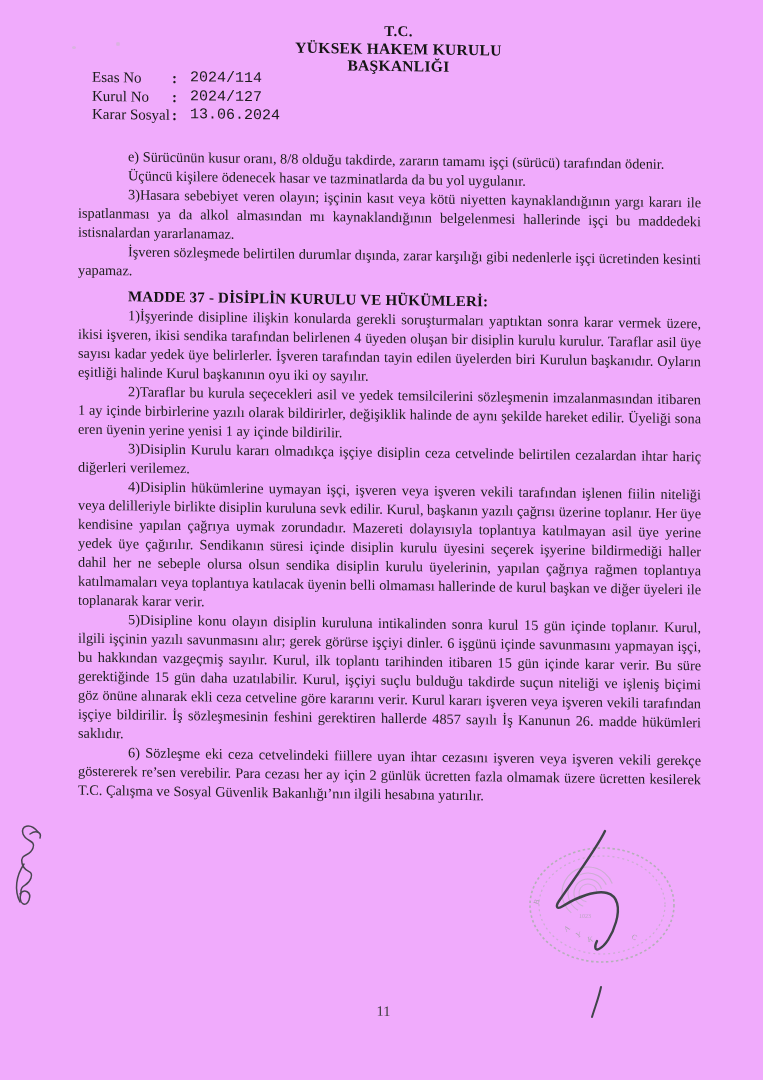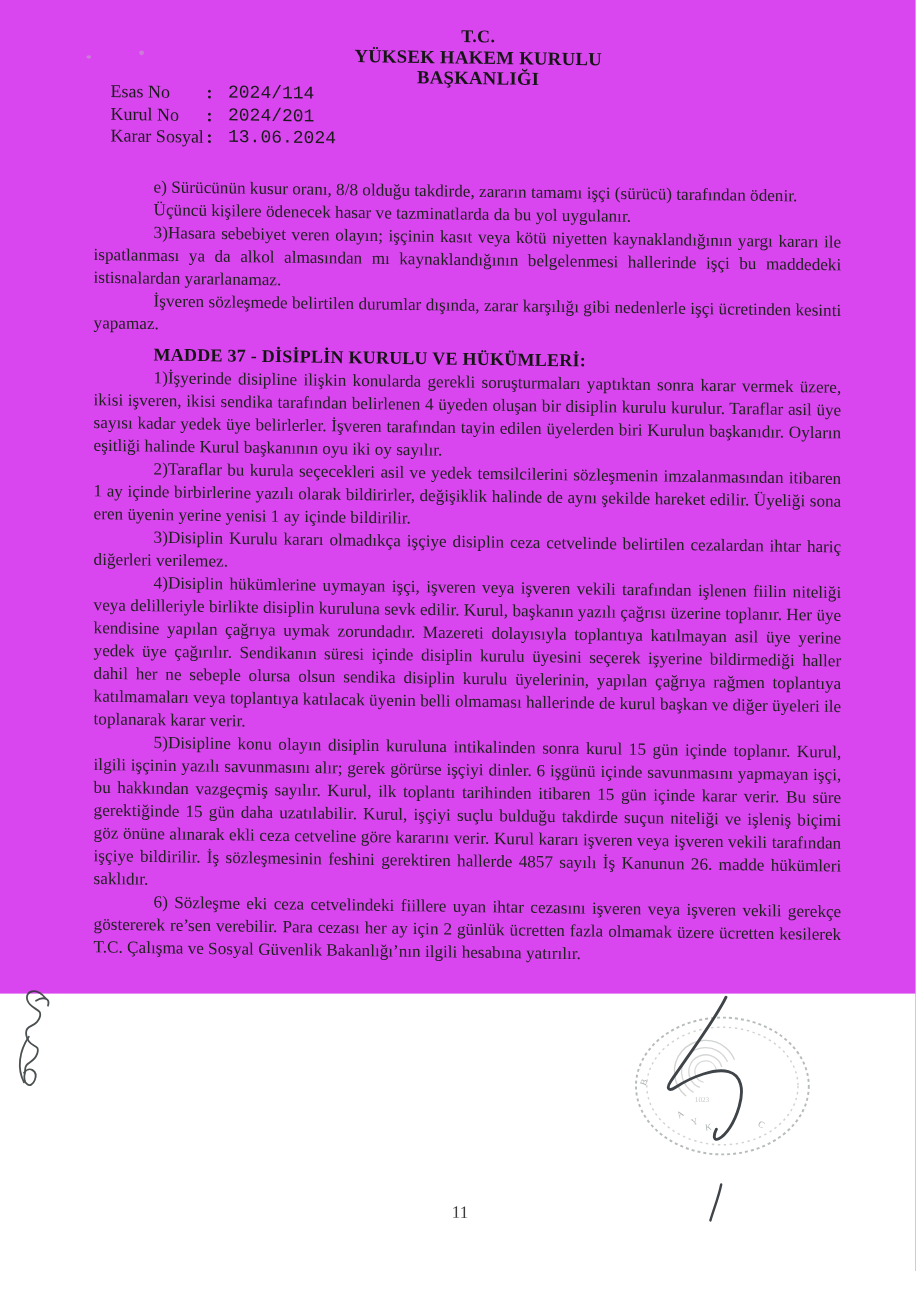--- a/index.html
+++ b/index.html
@@ -1,21 +1,21 @@
 <!DOCTYPE html>
 <html><head>
 <meta charset="utf-8">
 <style>
   html,body{margin:0;padding:0;}
   body{
     width:763px;height:1080px;background:#ffffff;overflow:hidden;
     font-family:"Liberation Serif","DejaVu Serif",serif;
   }
   .page{
-    position:relative;width:763px;height:828px;background:#d946ef;color:#1f1f1f;
+    position:relative;width:763px;height:1080px;background:#f0abfc;color:#1f1f1f;
   }
   
   .skew{
     position:absolute;inset:0;
     transform:skewY(0.8deg);
     transform-origin:390px 0;
   }
   .doc-header{
     position:absolute;top:23px;left:0;width:100%;text-align:center;
     font-weight:bold;line-height:17px;letter-spacing:.3px;color:#161616;
@@ -62,21 +62,21 @@
     <div class="case-info">
   <div class="case-row">
     <span class="case-label">Esas No</span>
     <span class="case-sep">:</span>
     <span class="case-value">2024/114</span>
   </div>
 
   <div class="case-row">
     <span class="case-label">Kurul No</span>
     <span class="case-sep">:</span>
-    <span class="case-value">2024/201</span>
+    <span class="case-value">2024/127</span>
   </div>
 
   <div class="case-row">
     <span class="case-label">Karar Sosyal</span>
     <span class="case-sep">:</span>
     <span class="case-value">13.06.2024</span>
   </div>
 </div>
 
     <div class="body-text">

